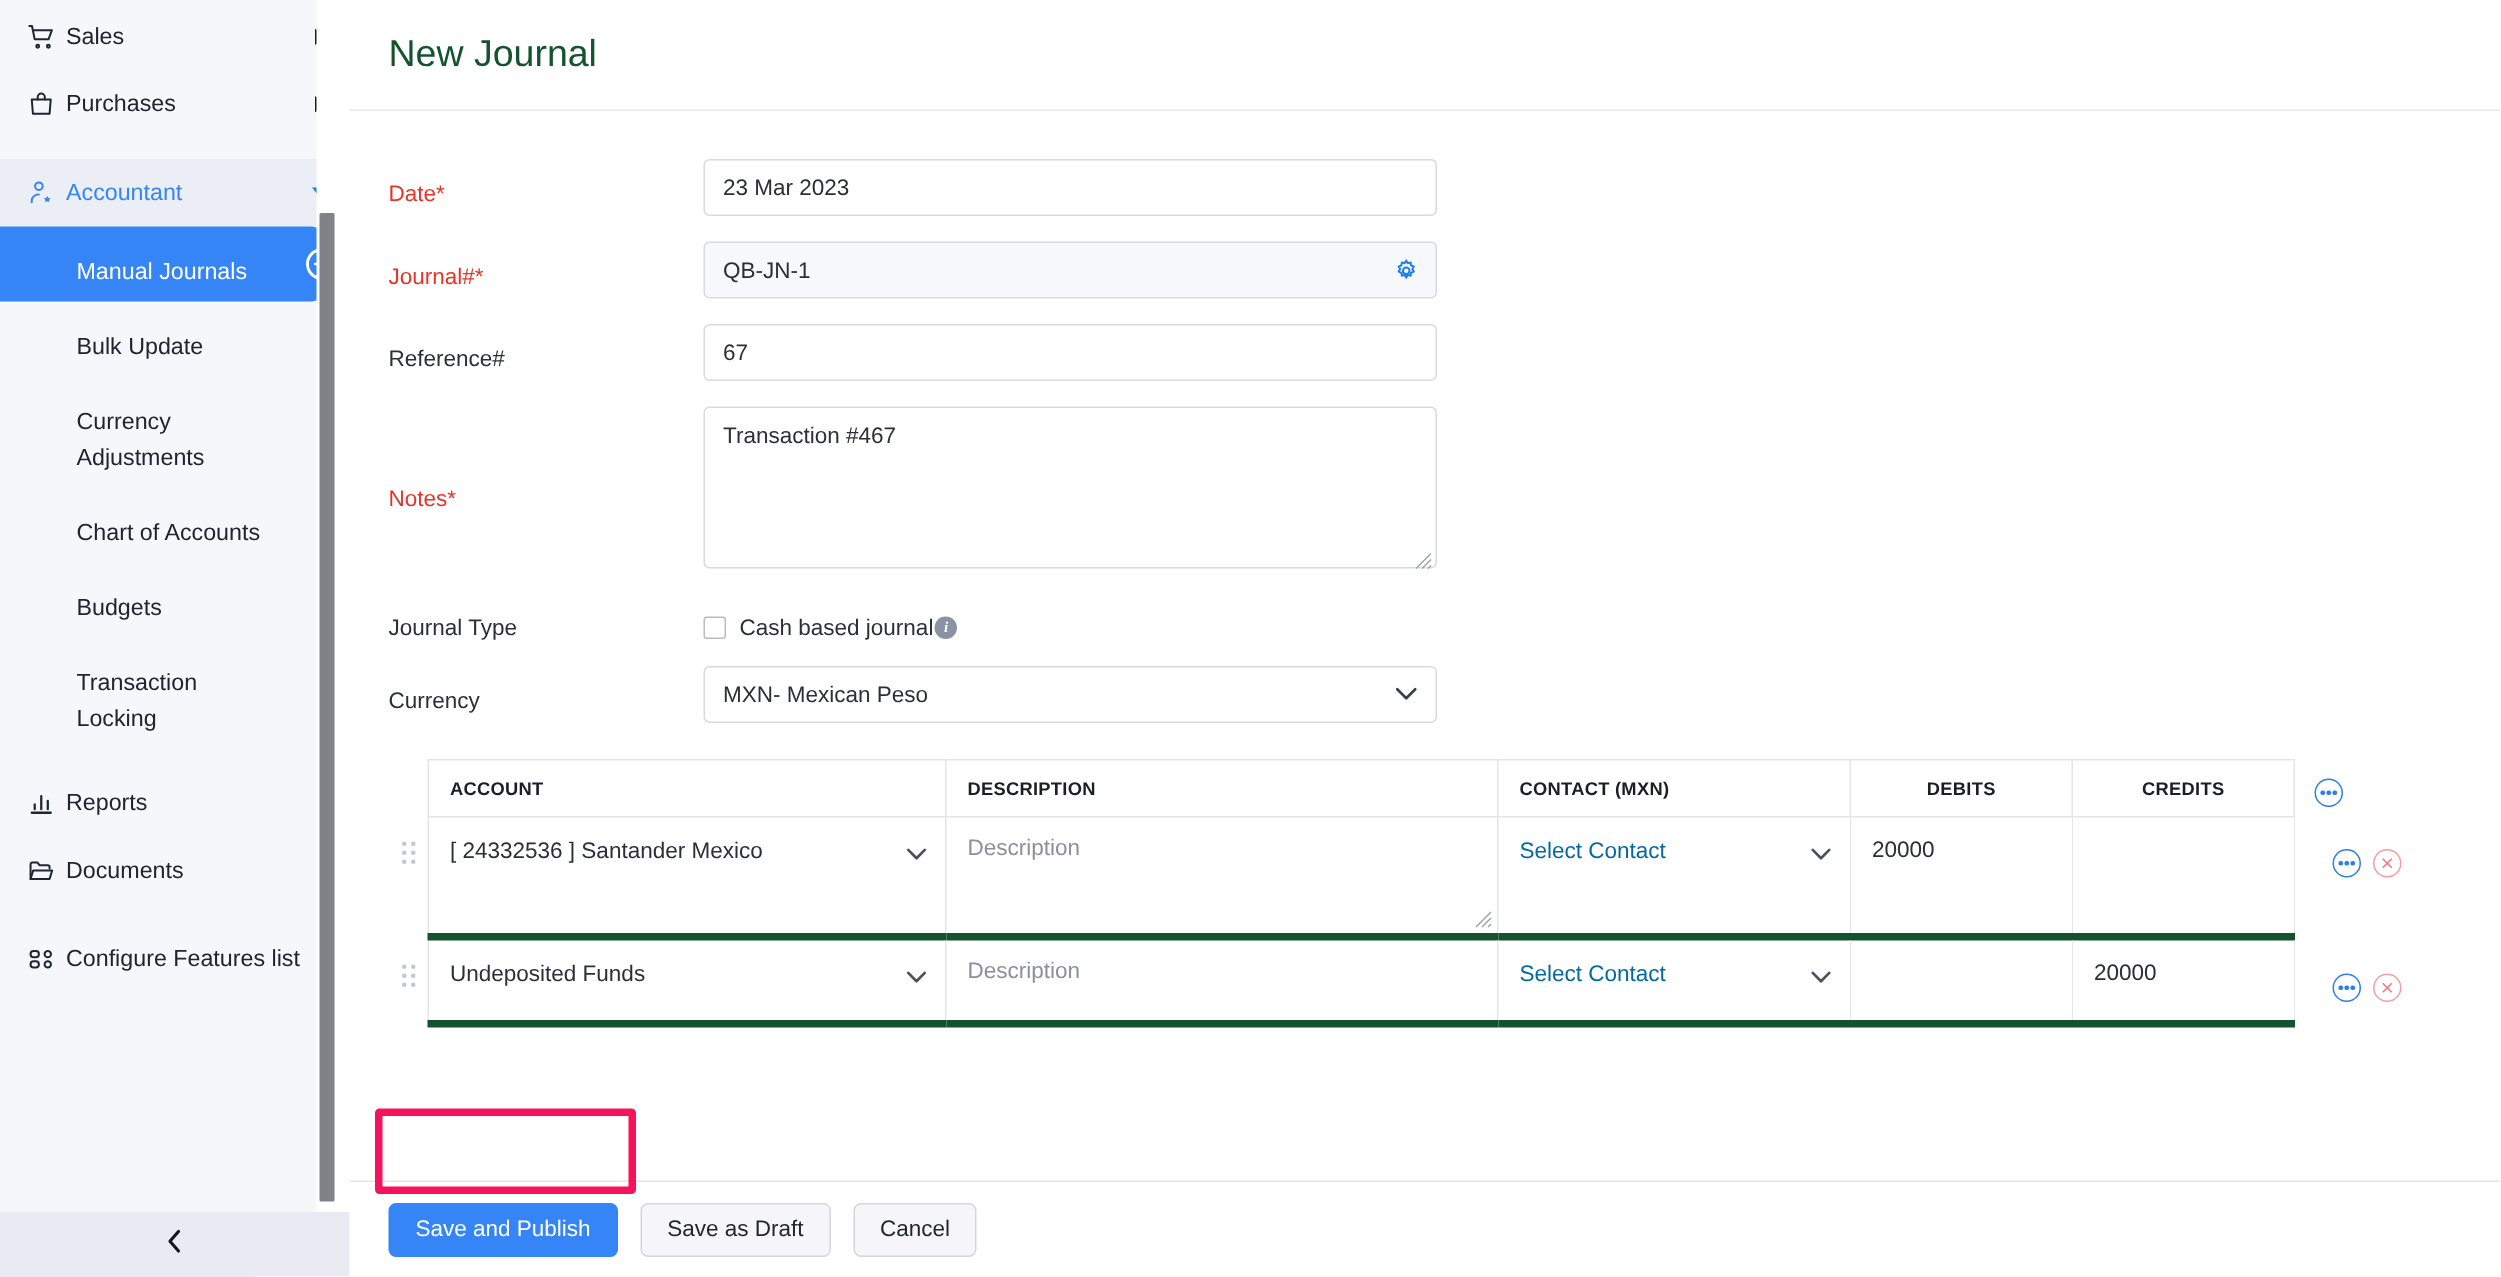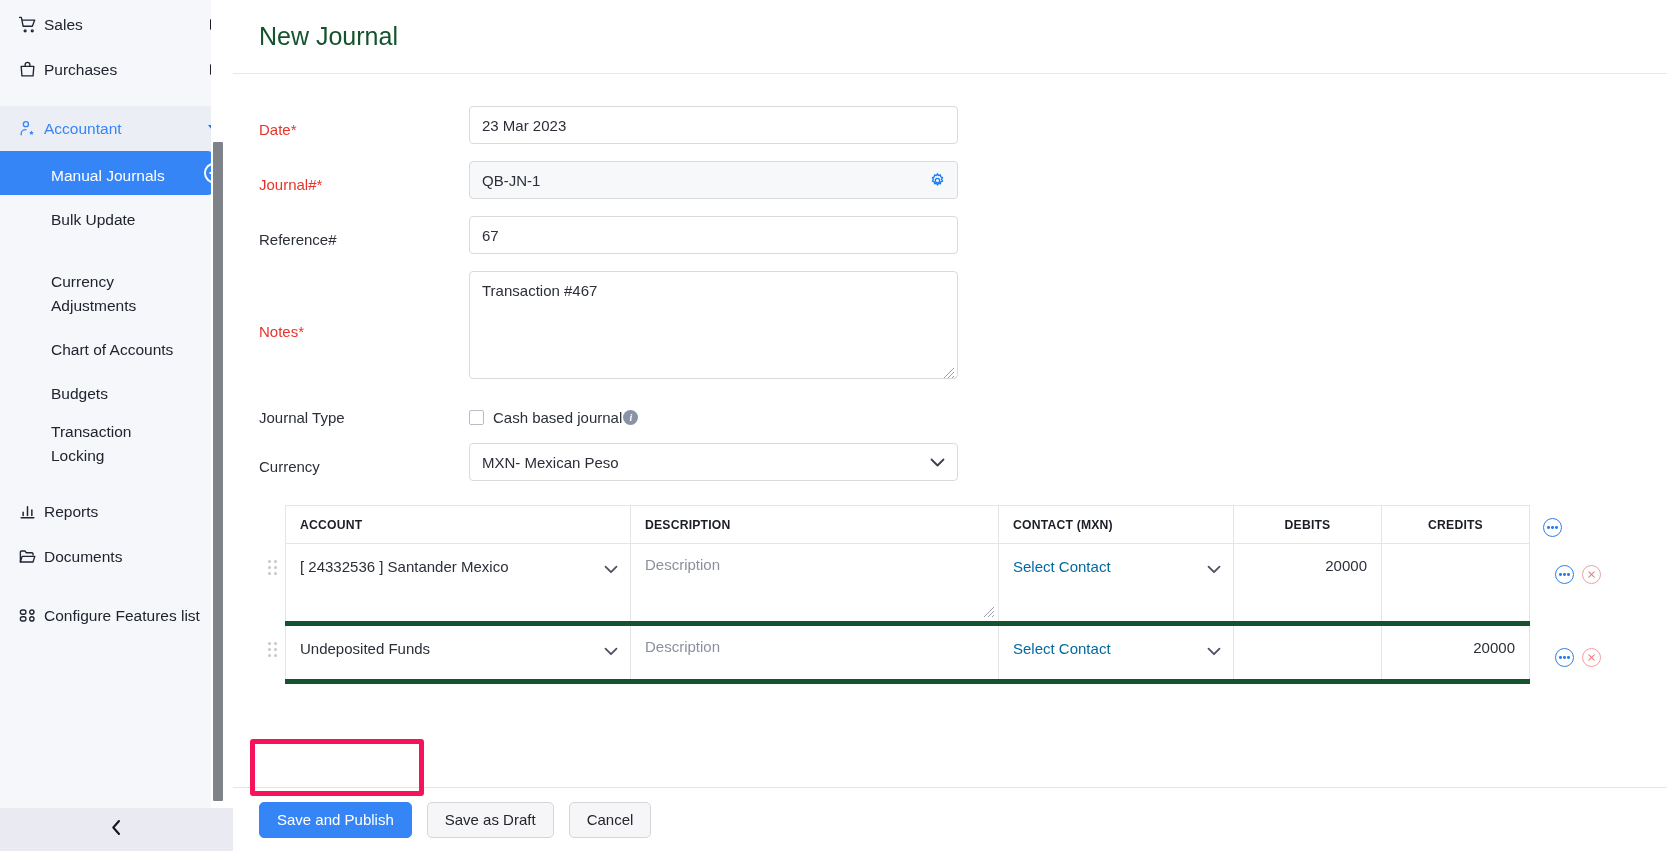--- a/index.html
+++ b/index.html
@@ -46,21 +46,21 @@
     width: 12px; height: 12px;
     display: flex; align-items: center; justify-content: center;
   }
   .nav-item.group-open { background: #eceef5; }
   .nav-item.group-open .nav-label { color: #3585f7; }
   .nav-item.group-open .nav-ico { color: #3585f7; }
 
   .sub-item {
     display: flex; align-items: flex-end;
     min-height: 44px;
-    padding: 7px 14px 7px 51px;
+    padding: 19px 14px 7px 51px;
     cursor: pointer;
     position: relative;
   }
   .sub-item .sub-label {
     font-size: 15.5px; color: #20242e; line-height: 1.55;
   }
   .sub-item.active {
     background: #3585f7;
     border-radius: 0 6px 6px 0;
     margin-right: 19px;
@@ -229,21 +229,20 @@
   }
   .cell-sel.placeholder { color: #0369a1; }
   .cell-chev { position: absolute; right: 12px; top: 16px; }
   .cell-desc {
     padding: 12px 14px 0 14px;
     font-size: 15px; color: #8b909c;
   }
   .cell-num {
     padding: 13px 14px 0 14px;
     font-size: 15px; color: #2b2f38;
-    text-align: right;
   }
   .drag-handle {
     position: absolute; left: -18px; top: 16px;
     width: 12px; height: 16px;
     display: grid; grid-template-columns: 3px 3px; grid-gap: 3px;
     align-content: start;
     cursor: grab;
   }
   .drag-handle i {
     width: 3px; height: 3px; background: #c3c6cd; border-radius: 50%;
@@ -362,21 +361,21 @@
               <path d="M10 5.4v9.2M5.4 10h9.2" stroke="#fff" stroke-width="1.9" stroke-linecap="round"></path>
             </svg>
         </span>
       </div>
 
       <div class="sub-item">
         <span class="sub-label">Bulk Update</span>
       </div>
 
       <div class="sub-item">
-        <span class="sub-label" style="max-width:115px; display:block;margin-top:24px;">Currency Adjustments</span>
+        <span class="sub-label" style="max-width:115px; display:block;">Currency Adjustments</span>
       </div>
 
       <div class="sub-item">
         <span class="sub-label">Chart of Accounts</span>
       </div>
 
       <div class="sub-item">
         <span class="sub-label">Budgets</span>
       </div>
 

